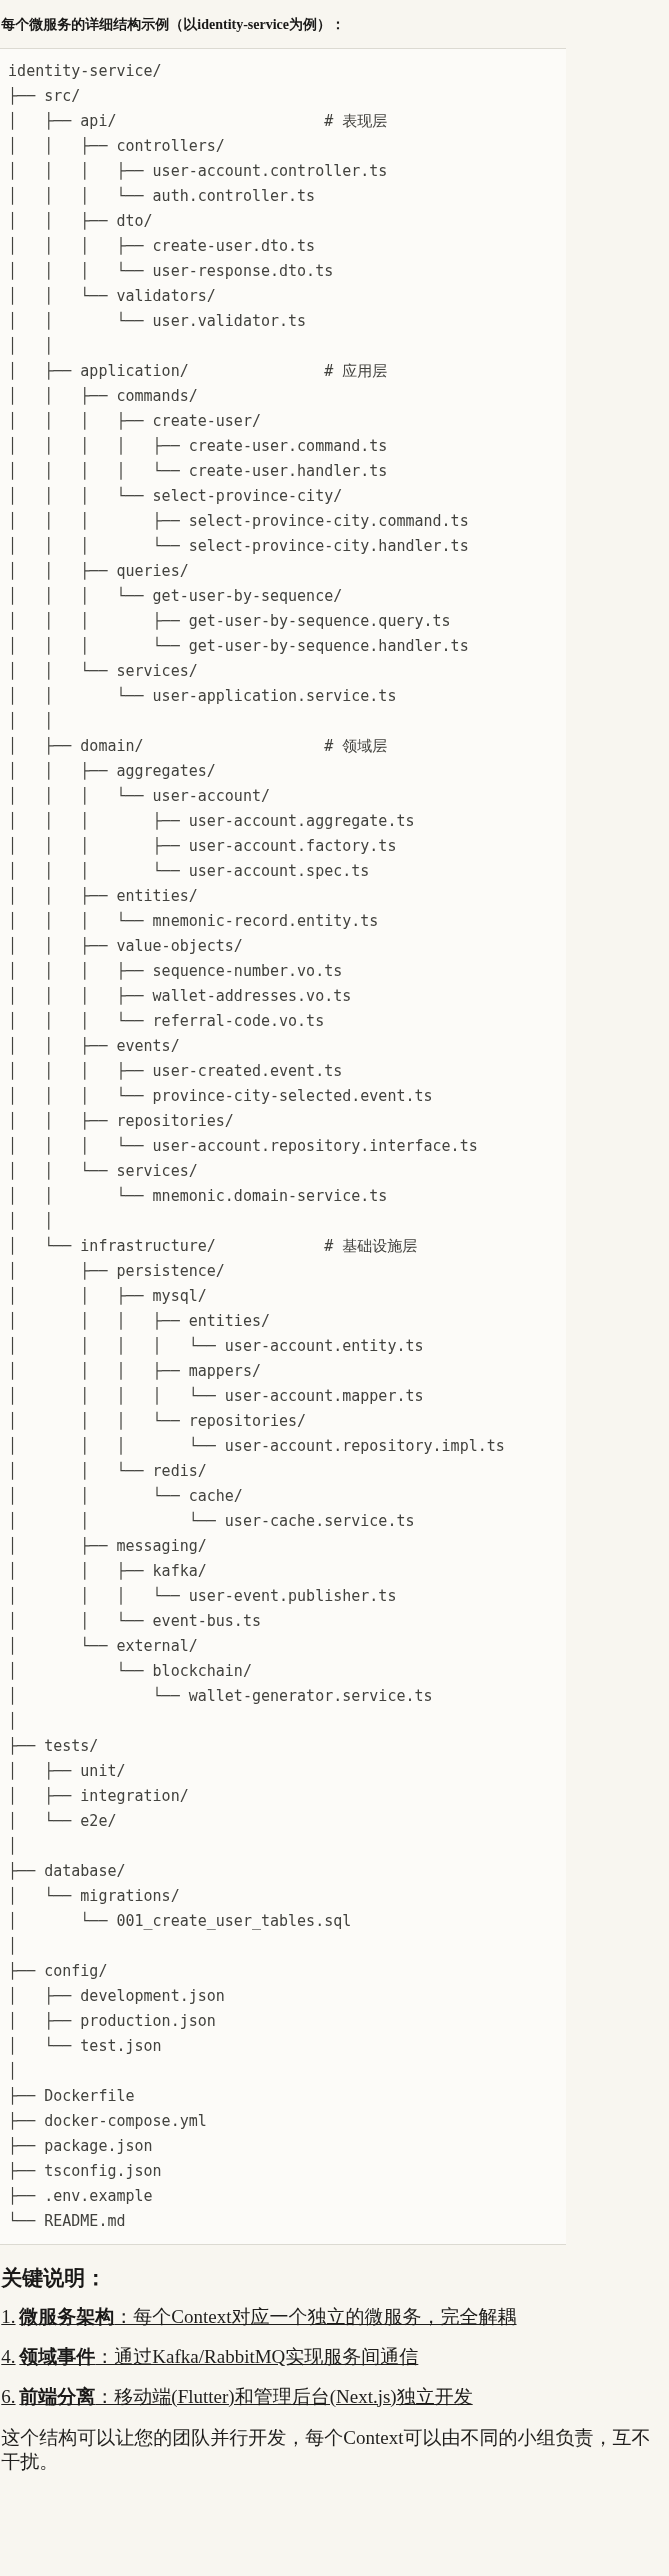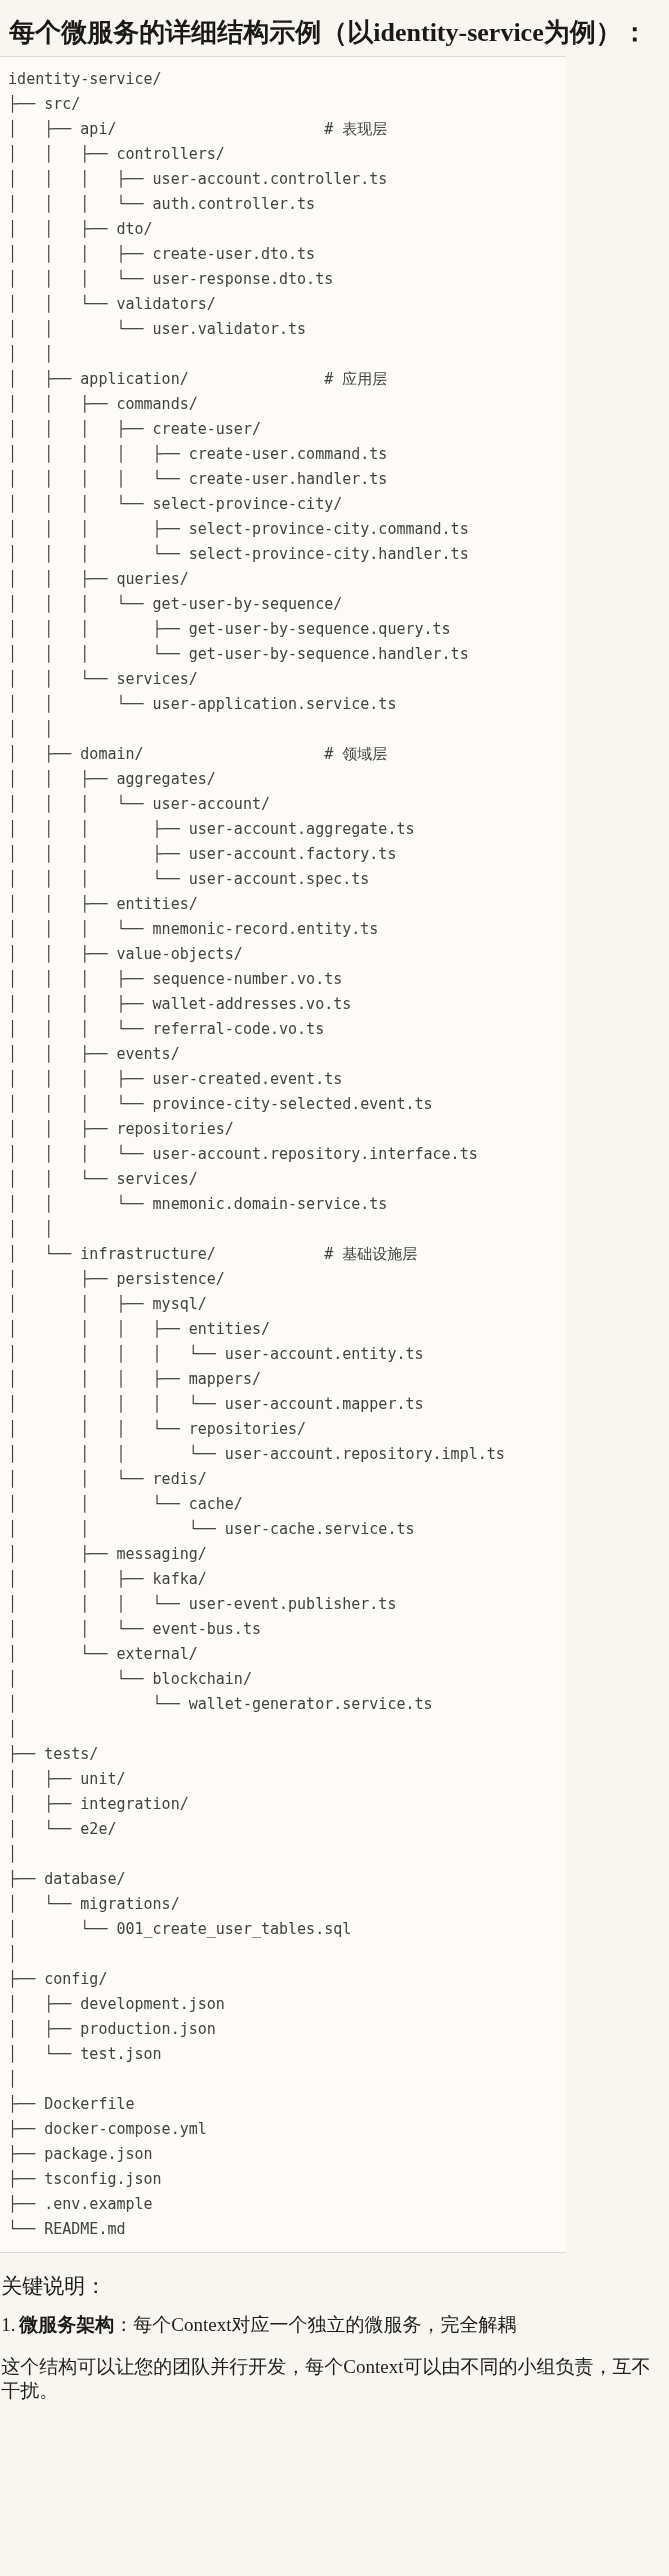--- a/index.html
+++ b/index.html
@@ -14,23 +14,23 @@
   html,body{margin:0;padding:0;}
   body{
     width:669px;
     height:2576px;
     overflow:hidden;
     background:var(--page_bg);
     font-family:"Liberation Serif", serif;
     color:var(--body_text);
   }
   .page-title{
-    margin:8px;
+    margin:0;
     padding:10px 1.3px 0 1.3px;
-    font-size:26px;
+    font-size:14px;
     line-height:29px;
     font-weight:700;
     color:var(--heading_text);
     font-family:"Liberation Serif", serif;
   }
   .code-block{
     margin-top:9.4px;
     background:var(--code_bg);
     border-top:0.6px solid var(--code_border);
     border-bottom:0.6px solid var(--code_border);
@@ -43,27 +43,28 @@
     font-size:15px;
     line-height:25px;
     color:var(--code_text);
     white-space:pre;
   }
   .notes-heading{
     margin:20px 0 0 0;
     padding-left:1.3px;
     font-size:21px;
     line-height:27.5px;
-    font-weight:400;
+    font-weight:700;
     color:var(--heading_text);
   }
   .notes-list{
     list-style:none;
     margin:12.5px 0 0 0;
     padding:0 1.3px;
+    text-decoration:underline;
   }
   .notes-list li{
     font-size:19px;
     line-height:24px;
     margin:0 0 15.6px 0;
     color:var(--body_text);
   }
   .notes-list li:last-child{margin-bottom:0;}
   .note-num{margin-right:3.8px;}
   .note-term{font-weight:700;color:var(--heading_text);}
@@ -172,18 +173,24 @@
 
 <h2 class="notes-heading">关键说明：</h2>
 
 <ol class="notes-list" id="notes-list">
   <li>
     <span class="note-num">1.</span><span class="note-term">微服务架构</span><span class="note-desc">：每个Context对应一个独立的微服务，完全解耦</span>
   </li>
 
 
 
+  <li>
+    <span class="note-num">4.</span><span class="note-term">领域事件</span><span class="note-desc">：通过Kafka/RabbitMQ实现服务间通信</span>
+  </li>
 
 
+  <li>
+    <span class="note-num">6.</span><span class="note-term">前端分离</span><span class="note-desc">：移动端(Flutter)和管理后台(Next.js)独立开发</span>
+  </li>
 </ol>
 
 <p class="closing-note">这个结构可以让您的团队并行开发，每个Context可以由不同的小组负责，互不干扰。</p>
 
 
 </body></html>

